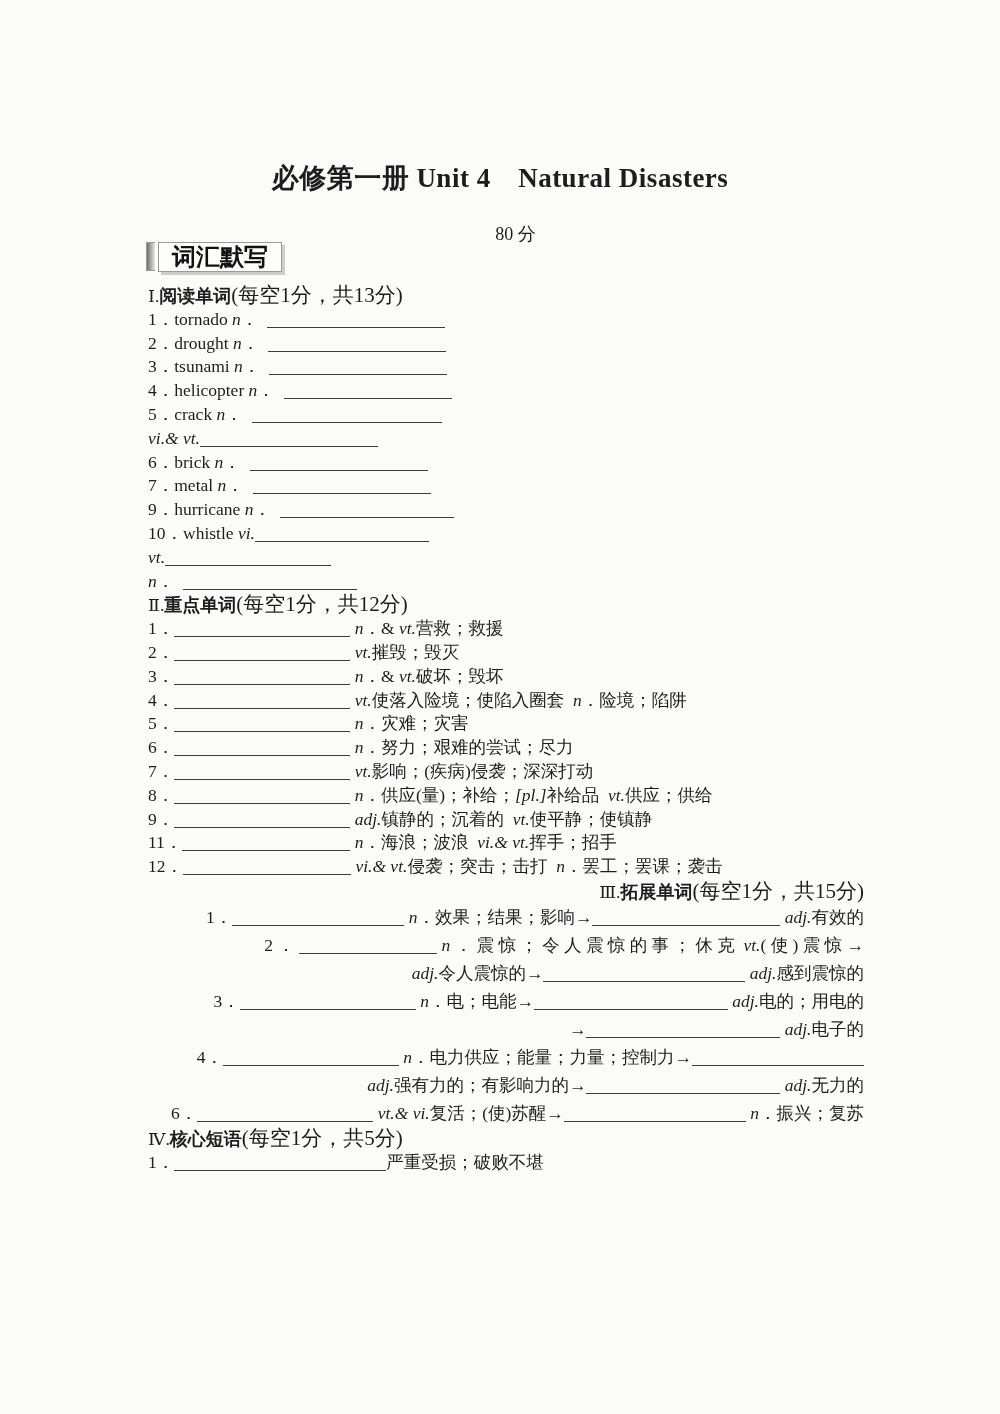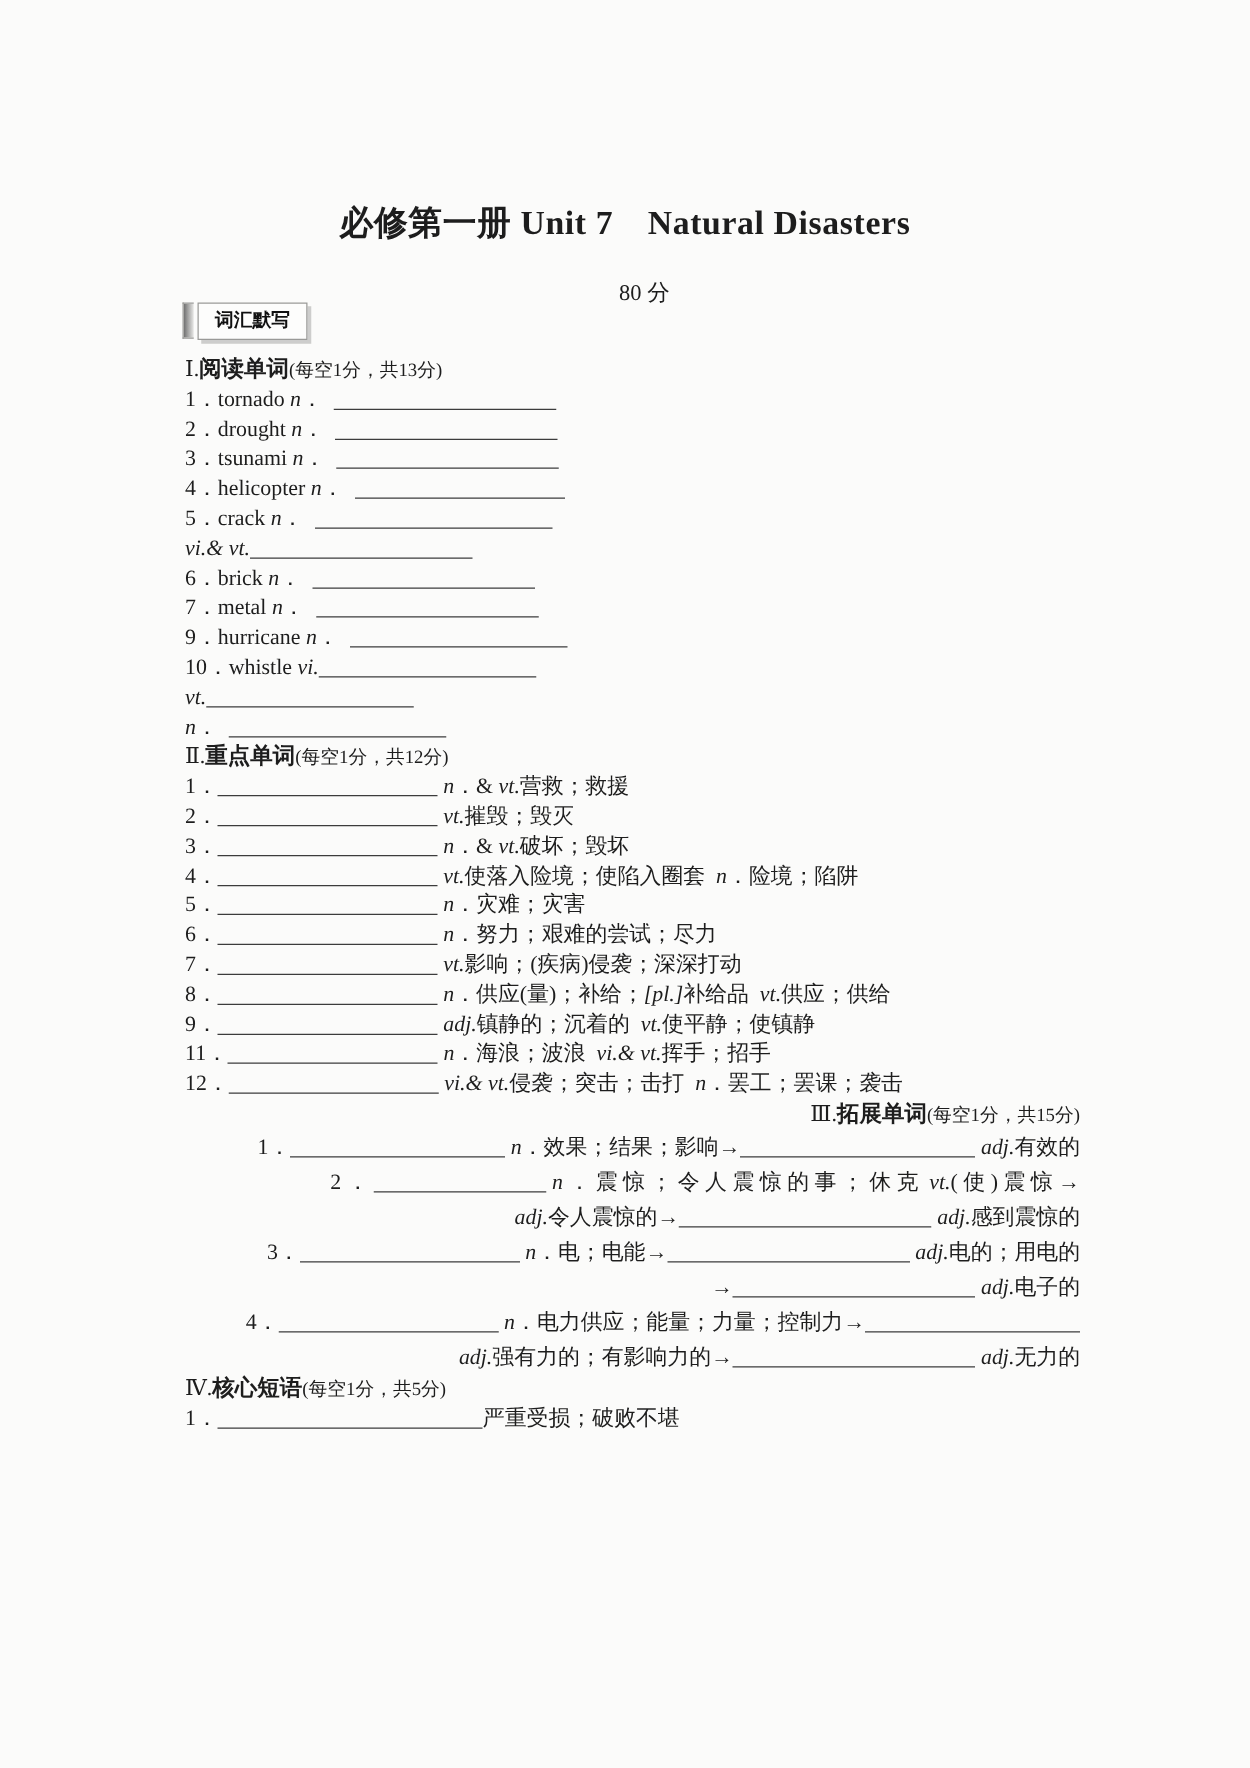--- a/index.html
+++ b/index.html
@@ -31,49 +31,49 @@
     background:linear-gradient(to right,#6f6f6f,#e8e8e6);
     border:1px solid #9a9a98; border-right:none;
     margin-right:3px;
   }
   .badge-box {
     background:#fdfdfc;
     border:1px solid #9a9a98;
     box-shadow:3px 3px 0 rgba(120,120,118,0.35);
     padding:1px 13px 2px 13px;
     font-family:"Liberation Sans","DejaVu Sans",sans-serif;
-    font-weight:bold; font-size:15px; line-height:25px;
+    font-weight:bold; font-size:24px; line-height:25px;
     color:#111;
   }
   .content {
     position:absolute; top:284px; left:148px; width:716px;
   }
   .line {
     white-space:pre;
     font-size:17.5px;
     height:23.8px; line-height:23.8px;
   }
   .section.s3 .line { height:28px; line-height:28px;text-align:right; }
   .section.s3 .line.heading { height:24px; line-height:24px; }
   .line.heading .hnum { font-size:17.5px; }
   .hbold { font-weight:bold; font-size:18px; }
-  .hrest { font-size:15px; }
+  .hrest { font-size:21px; }
   .pos { font-style:italic; }
   .blank {
     display:inline-block;
     border-bottom:1.6px solid #3c3c3c;
     height:15px;
     vertical-align:-3px;
   }
 </style>
 </head>
 <body>
 
 <div class="page">
-  <div class="title">必修第一册 Unit 7　Natural Disasters</div>
+  <div class="title">必修第一册 Unit 4　Natural Disasters</div>
   <div class="score">80 分</div>
   <div class="badge">
     <span class="badge-bar"></span>
     <span class="badge-box">词汇默写</span>
   </div>
   <div class="content">
       <div class="section s1">
         <div class="line heading"><span class="hnum">Ⅰ.</span><span class="hbold">阅读单词</span><span class="hrest">(每空1分，共13分)</span></div>
         <div class="line"><span class="txt">1．tornado </span><span class="pos">n</span><span class="txt">．  </span><span class="blank" style="width: 178px;"></span></div>
         <div class="line"><span class="txt">2．drought </span><span class="pos">n</span><span class="txt">．  </span><span class="blank" style="width: 178px;"></span></div>
@@ -104,19 +104,20 @@
       </div>
       <div class="section s3">
         <div class="line heading"><span class="hnum">Ⅲ.</span><span class="hbold">拓展单词</span><span class="hrest">(每空1分，共15分)</span></div>
         <div class="line"><span class="txt">1．</span><span class="blank" style="width: 172px;"></span><span class="txt"> </span><span class="pos">n</span><span class="txt">．效果；结果；影响→</span><span class="blank" style="width: 188px;"></span><span class="txt"> </span><span class="pos">adj.</span><span class="txt">有效的</span></div>
         <div class="line"><span class="txt">2 ． </span><span class="blank" style="width: 138px;"></span><span class="txt"> </span><span class="pos">n</span><span class="txt"> ． 震 惊 ； 令 人 震 惊 的 事 ； 休 克  </span><span class="pos">vt.</span><span class="txt">( 使 ) 震 惊 →</span></div>
         <div class="line"><span class="pos">adj.</span><span class="txt">令人震惊的→</span><span class="blank" style="width: 202px;"></span><span class="txt"> </span><span class="pos">adj.</span><span class="txt">感到震惊的</span></div>
         <div class="line"><span class="txt">3．</span><span class="blank" style="width: 176px;"></span><span class="txt"> </span><span class="pos">n</span><span class="txt">．电；电能→</span><span class="blank" style="width: 194px;"></span><span class="txt"> </span><span class="pos">adj.</span><span class="txt">电的；用电的</span></div>
         <div class="line"><span class="txt">→</span><span class="blank" style="width: 194px;"></span><span class="txt"> </span><span class="pos">adj.</span><span class="txt">电子的</span></div>
         <div class="line"><span class="txt">4．</span><span class="blank" style="width: 176px;"></span><span class="txt"> </span><span class="pos">n</span><span class="txt">．电力供应；能量；力量；控制力→</span><span class="blank" style="width: 172px;"></span></div>
         <div class="line"><span class="pos">adj.</span><span class="txt">强有力的；有影响力的→</span><span class="blank" style="width: 194px;"></span><span class="txt"> </span><span class="pos">adj.</span><span class="txt">无力的</span></div>
+        <div class="line"><span class="txt">6．</span><span class="blank" style="width: 176px;"></span><span class="txt"> </span><span class="pos">vt.&amp; vi.</span><span class="txt">复活；(使)苏醒→</span><span class="blank" style="width: 182px;"></span><span class="txt"> </span><span class="pos">n</span><span class="txt">．振兴；复苏</span></div>
       </div>
       <div class="section s4">
         <div class="line heading"><span class="hnum">Ⅳ.</span><span class="hbold">核心短语</span><span class="hrest">(每空1分，共5分)</span></div>
         <div class="line"><span class="txt">1．</span><span class="blank" style="width: 212px;"></span><span class="txt">严重受损；破败不堪</span></div>
       </div>
     </div>
 </div>
 
 </body></html>

